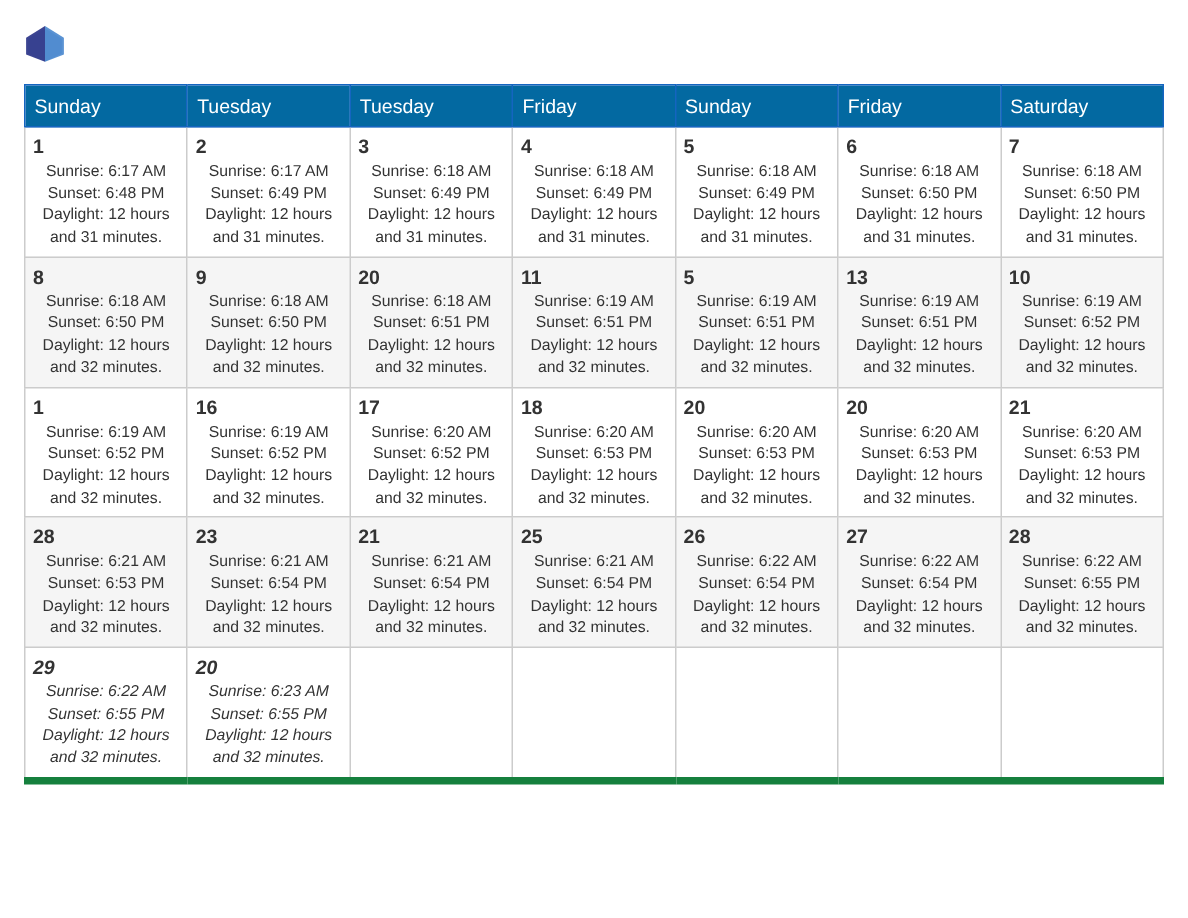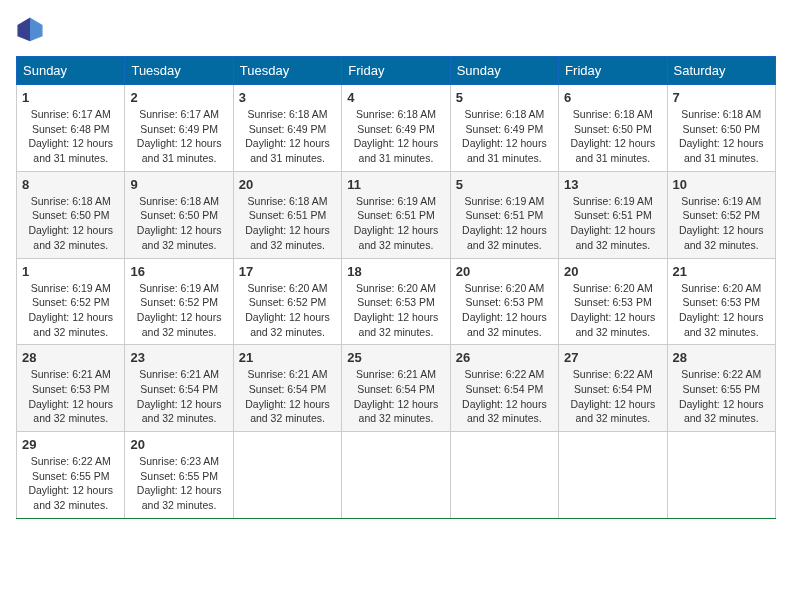--- a/index.html
+++ b/index.html
@@ -87,21 +87,22 @@
     .day-info {
       font-size: 10.5px;
       color: #333;
       line-height: 1.4;
       text-align: center;
     }
     .empty-cell {
       background: #fff !important;
     }
     .last-row td {
-      border-bottom: 1px solid #15803d;
+      border-bottom: 5px solid #15803d;
+      font-style: italic;
     }
   </style>
 </head>
 <body>
 
 <div class="header">
   <div class="logo">
     <svg class="logo-icon" viewBox="0 0 40 40" xmlns="http://www.w3.org/2000/svg">
       <polygon points="20,4 36,14 36,28 20,36 4,28 4,14" fill="#1565c0" opacity="0.15"></polygon>
       <polygon points="20,2 38,13 38,29 20,36" fill="#1565c0" opacity="0.7"></polygon>

